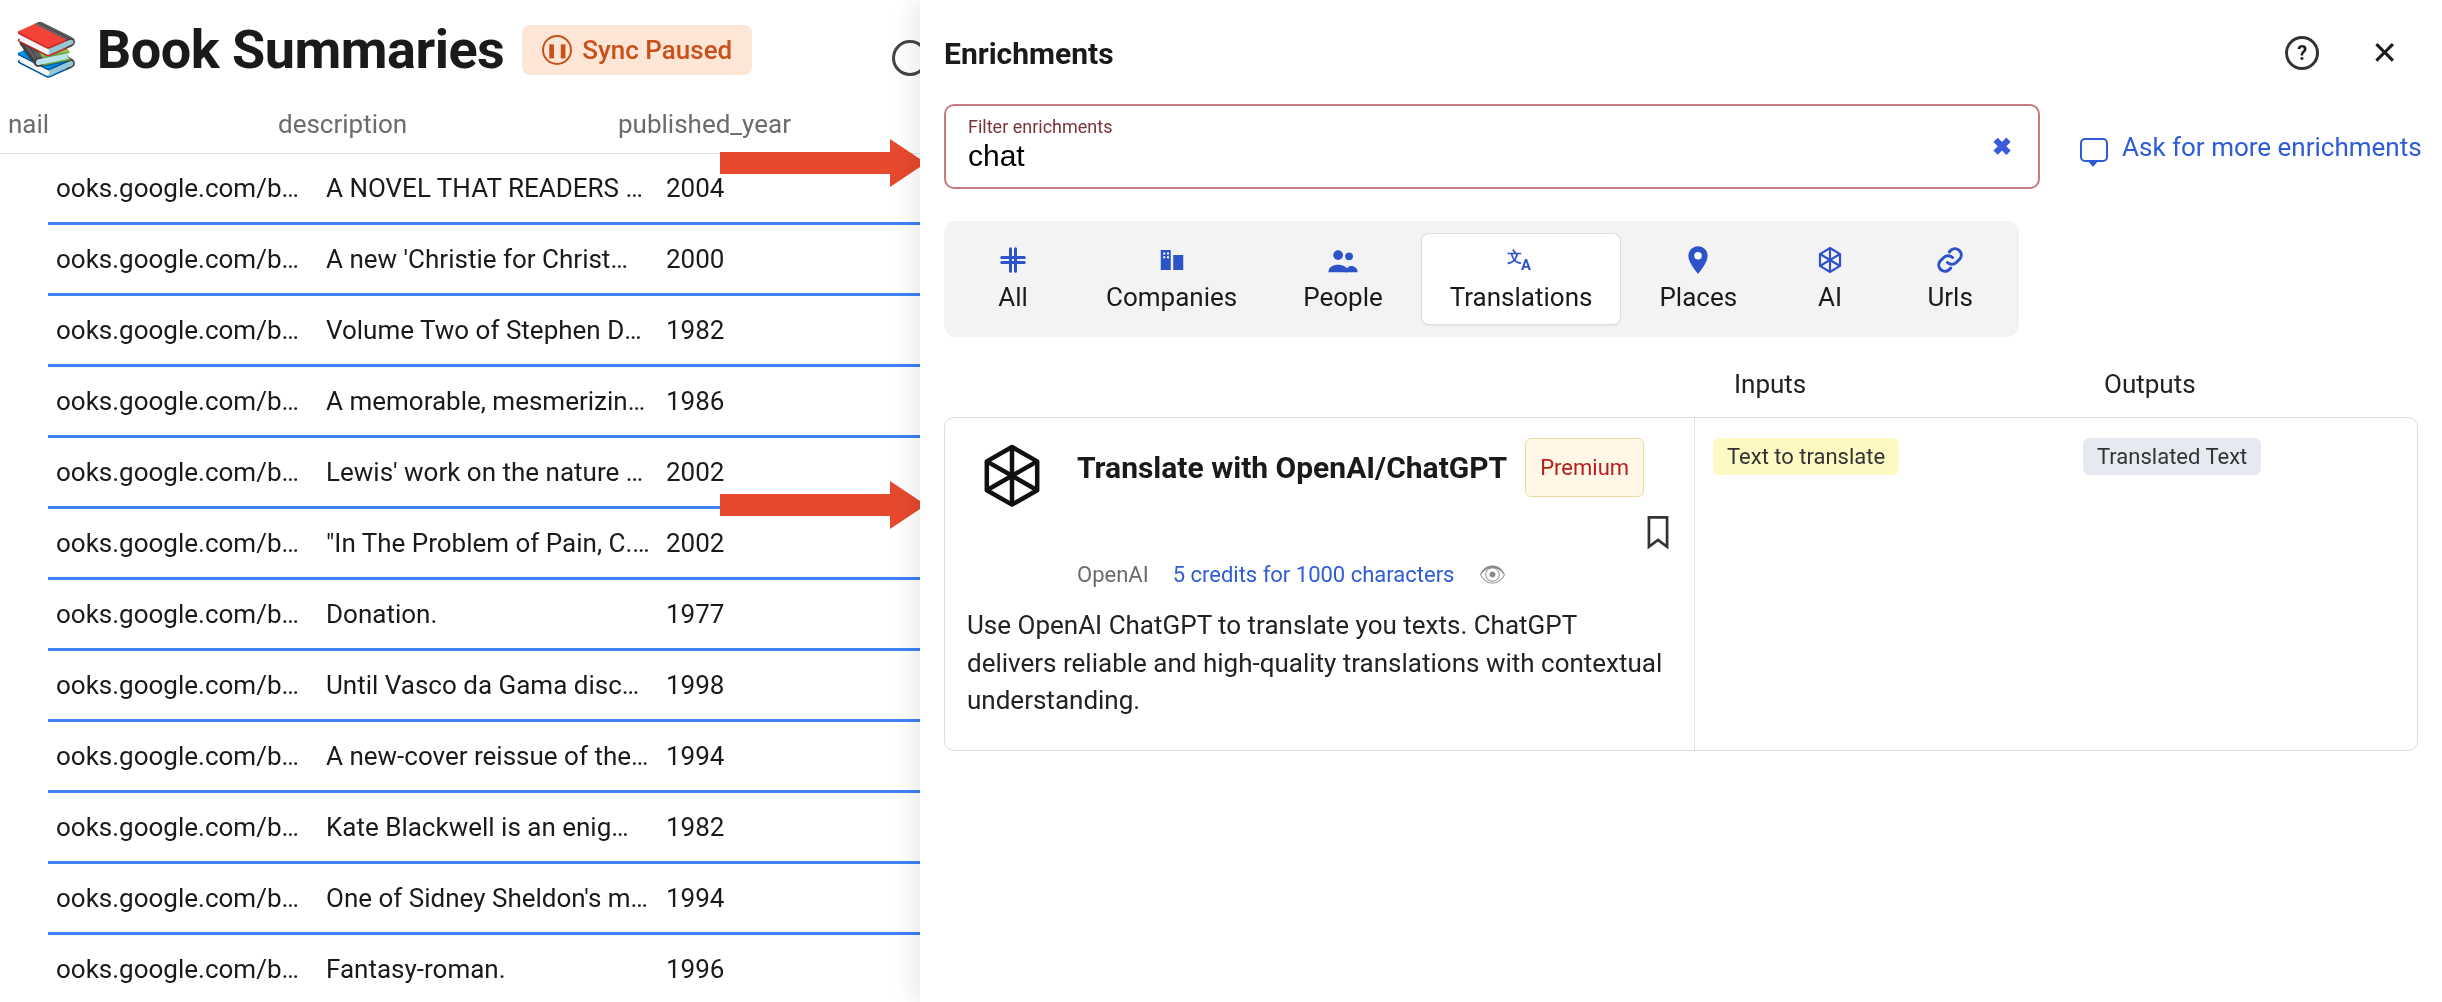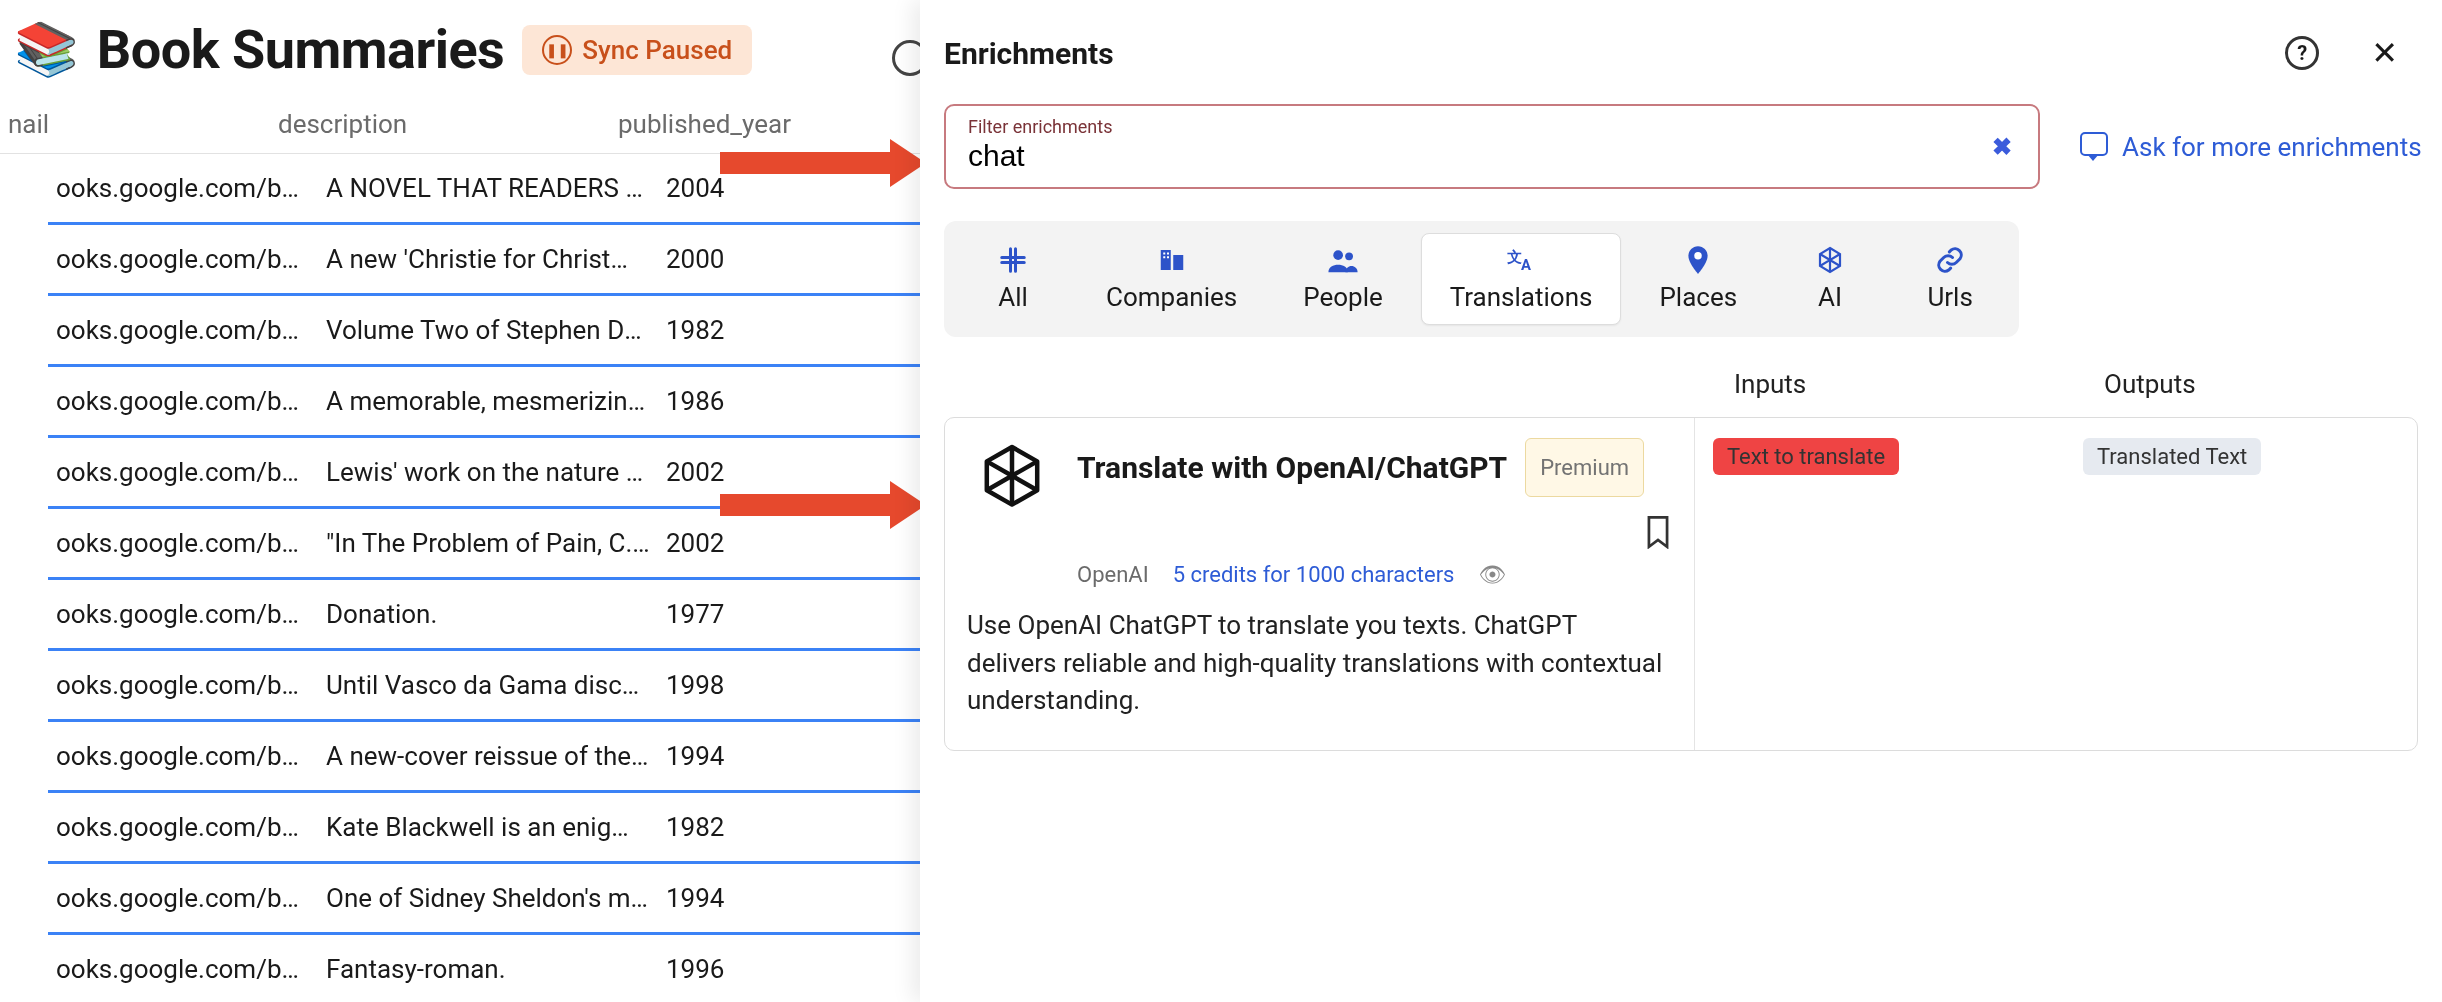--- a/index.html
+++ b/index.html
@@ -159,21 +159,21 @@
     top: 50%;
     transform: translateY(-50%);
     color: #3b5bdb;
     font-size: 24px;
     font-weight: 900;
     cursor: pointer;
   }
 
   .ask-more {
     display: inline-flex;
-    align-items: flex-start;
+    align-items: flex-end;
     gap: 14px;
     color: #2e5cd6;
     font-size: 26px;
     padding-top: 28px;
     white-space: nowrap;
   }
   .ask-more .chat-icon {
     width: 28px; height: 24px;
     border: 2.5px solid #2e5cd6;
     border-radius: 5px;
@@ -257,21 +257,21 @@
     gap: 18px;
     flex-wrap: wrap;
   }
   .card-title {
     font-size: 30px;
     font-weight: 700;
   }
   .premium-pill {
     background: #fff8e6;
     border: 1px solid #ecd9a0;
-    color: #737373;
+    color: #b91c1c;
     border-radius: 6px;
     padding: 16px 14px;
     font-size: 22px;
   }
   .bookmark {
     margin-left: auto;
     font-size: 30px;
     color: #555;
   }
   .card-sub {
@@ -289,21 +289,21 @@
     font-size: 26px;
     line-height: 1.45;
     color: #222;
   }
 
   .io-cell {
     padding: 20px 18px;
   }
   .io-chip {
     display: inline-block;
-    background: #ef4444;
+    background: #fef9c3;
     border-radius: 6px;
     padding: 6px 14px;
     font-size: 22px;
     color: #333;
   }
   .io-chip.out {
     background: #e6eaf0;
   }
 
   

